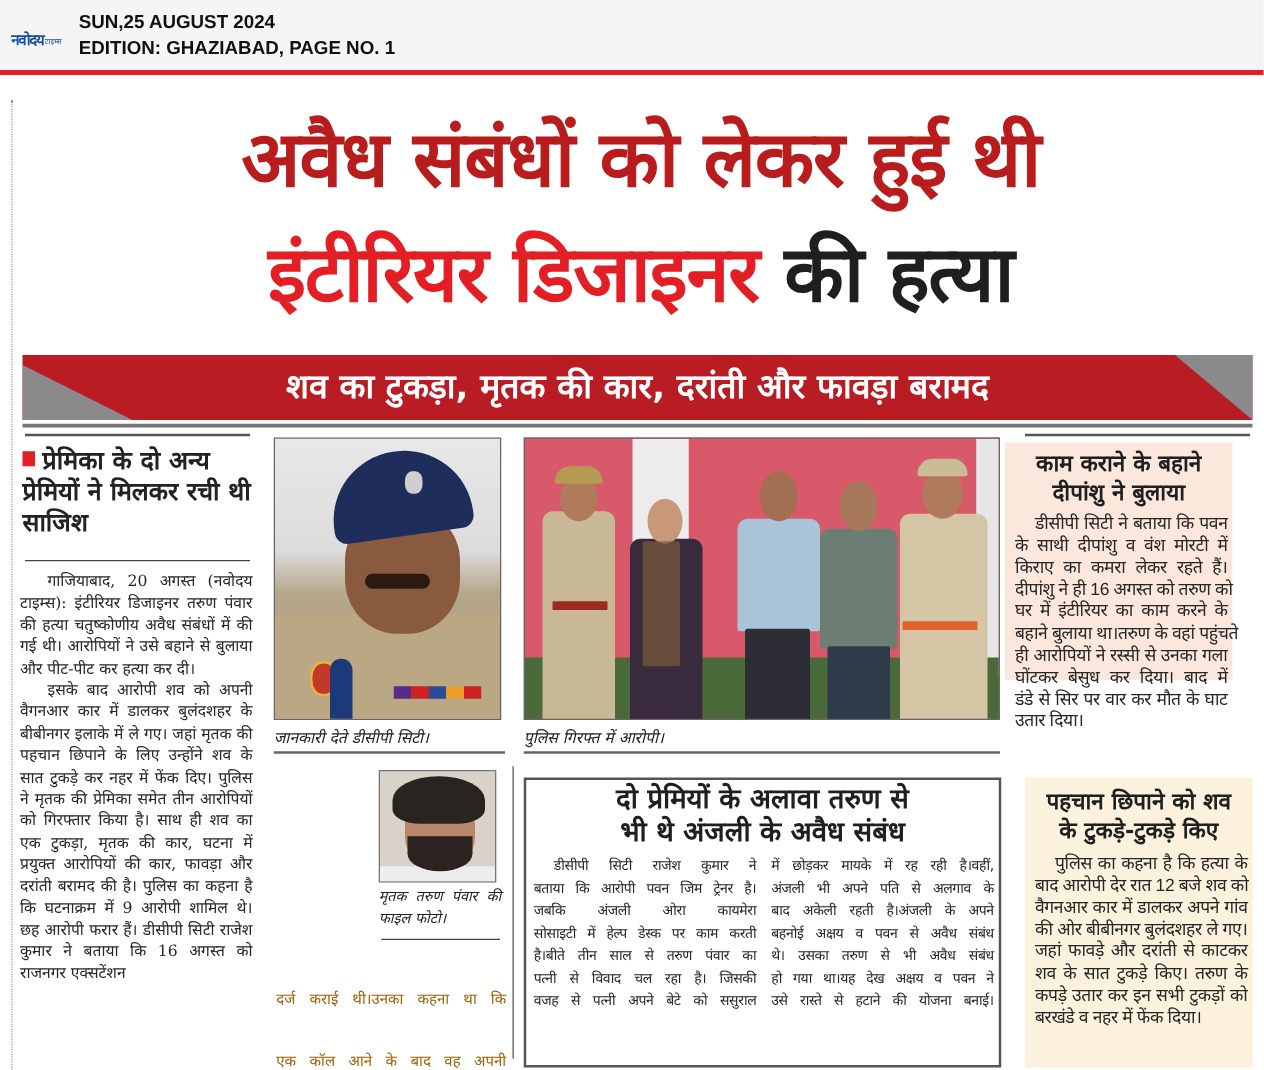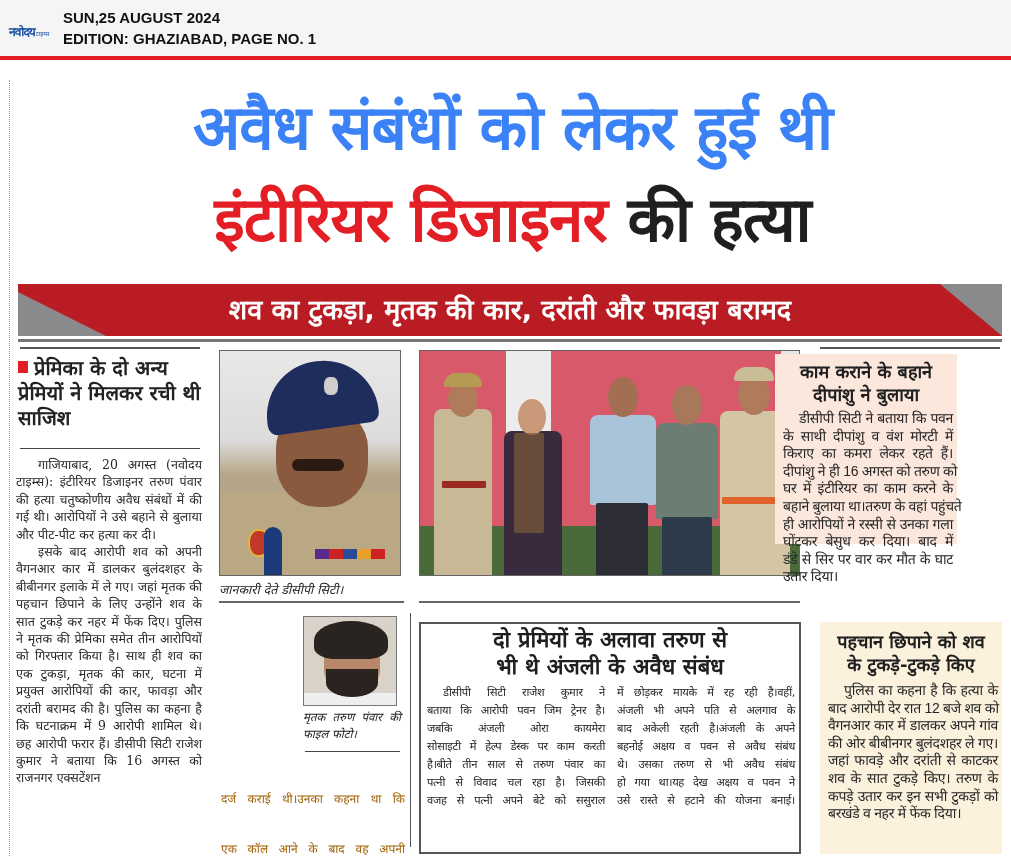--- a/index.html
+++ b/index.html
@@ -11,21 +11,21 @@
   .logo { position: absolute; left: 9px; top: 20px; width: 44px; height: 18px; display: flex; align-items: flex-end; }
   .logo .main { color: #1a4fa3; font-weight: bold; font-size: 12px; line-height: 12px; letter-spacing: -1px; font-family: "DejaVu Sans", sans-serif; }
   .logo .sub { color: #1a4fa3; font-size: 6px; line-height: 8px; margin-left: 1px; }
   .date-line { position: absolute; left: 63px; top: 9px; font-family: "Liberation Sans", sans-serif; font-weight: bold; font-size: 15px; color: #111; }
   .edition-line { position: absolute; left: 63px; top: 30px; font-family: "Liberation Sans", sans-serif; font-weight: bold; font-size: 15px; color: #111; }
 
   
   .page { position: absolute; left: 0; top: 64px; width: 1011px; height: 792px; background: #fff; }
   .left-rule { position: absolute; left: 9px; top: 16px; width: 1px; height: 776px; border-left: 1px dotted #9a9a9a; }
 
-  .headline1 { position: absolute; left: 20px; top: 24px; width: 985px; text-align: center; font-family: "DejaVu Sans", sans-serif; font-weight: bold; font-size: 62px; line-height: 80px; color: #3b82f6; letter-spacing: -1px; }
+  .headline1 { position: absolute; left: 20px; top: 24px; width: 985px; text-align: center; font-family: "DejaVu Sans", sans-serif; font-weight: bold; font-size: 62px; line-height: 80px; color: #b91c1c; letter-spacing: -1px; }
   .headline2 { position: absolute; left: 20px; top: 116px; width: 985px; text-align: center; font-family: "DejaVu Sans", sans-serif; font-weight: bold; font-size: 62px; line-height: 80px; letter-spacing: -1px; }
   .headline2 .red { color: #e31e24; }
   .headline2 .black { color: #1f1f1f; }
 
   .banner { position: absolute; left: 18px; top: 220px; width: 984px; height: 52px; background: #b91c22; overflow: hidden; }
   .banner .tri-left { position: absolute; left: 0; top: 8px; width: 0; height: 0; border-left: 88px solid #8a8a8d; border-top: 44px solid transparent; }
   .banner .tri-right { position: absolute; right: 0; top: 0; width: 0; height: 0; border-right: 62px solid #8a8a8d; border-bottom: 52px solid transparent; }
   .banner-text { position: absolute; left: 0; top: 0; width: 984px; height: 52px; text-align: center; color: #ffffff; font-weight: bold; font-size: 27px; line-height: 52px; font-family: "DejaVu Sans", sans-serif; }
   .banner-rule { position: absolute; left: 18px; top: 275px; width: 984px; height: 3px; background: #777; }
   .col1-top-rule { position: absolute; left: 20px; top: 283px; width: 180px; height: 2px; background: #555; }
@@ -78,21 +78,21 @@
   
   .box { position: absolute; left: 419px; top: 558px; width: 382px; height: 232px; border: 2px solid #555; background: #fff; }
   .box-head { position: absolute; left: 0; top: 2px; width: 378px; text-align: center; font-weight: bold; font-size: 22px; line-height: 27px; color: #1f1f1f; }
   .box-col { position: absolute; top: 60px; width: 178px; }
   .box-col.l { left: 6px; }
   .box-col.r { left: 196px; }
   .box-col .tl { font-family: "DejaVu Sans", sans-serif; font-size: 11.2px; line-height: 18px; color: #262626; text-align: justify; text-align-last: justify; white-space: nowrap; letter-spacing: -0.3px; }
 
   
   .right-top-rule { position: absolute; left: 820px; top: 283px; width: 180px; height: 2px; background: #555; }
-  .rbox1 { position: absolute; left: 775px; top: 290px; width: 182px; height: 190px; background: #fbe7dc; }
+  .rbox1 { position: absolute; left: 804px; top: 290px; width: 182px; height: 190px; background: #fbe7dc; }
   .rbox2 { position: absolute; left: 820px; top: 558px; width: 182px; height: 232px; background: #fbf1dd; }
   .rhead { position: absolute; left: 0; width: 182px; text-align: center; font-weight: bold; font-size: 18px; line-height: 23px; color: #1f1f1f; }
   .rbody { position: absolute; left: 8px; width: 170px; }
   .rbody .tl { font-family: Liberation Sans, sans-serif; font-size: 14px; line-height: 17.6px; color: #262626; text-align: justify; text-align-last: justify; white-space: nowrap; letter-spacing: -0.3px; }
   .rbody .tl.last, .box-col .tl.last { text-align-last: left; }
   .rbody .tl.indent, .box-col .tl.indent { padding-left: 16px; }
 </style>
 </head>
 <body>
 
@@ -164,20 +164,21 @@
 
     <div class="person" style="left:236px;top:72px;width:62px;height:96px;background:#6c7d74;"></div>
     <div class="person" style="left:242px;top:166px;width:50px;height:60px;background:#2d3b4a;border-radius:2px;"></div>
     <div class="head" style="left:252px;top:34px;width:30px;height:40px;background:#a8785a;"></div>
 
     <div class="person" style="left:300px;top:60px;width:70px;height:166px;background:#d4c5a5;"></div>
     <div class="head" style="left:318px;top:24px;width:32px;height:40px;"></div>
     <div class="person" style="left:314px;top:16px;width:40px;height:14px;background:#c9bd95;border-radius:12px 12px 2px 2px;"></div>
     <div class="person" style="left:302px;top:146px;width:60px;height:7px;background:#e0622a;border-radius:1px;"></div>
   </div>
+  <div class="cap2">पुलिस गिरफ्त में आरोपी।</div>
   <div class="cap2-rule"></div>
 
   <div class="photo3">
     <div class="shirt"></div>
     <div class="face"></div>
     <div class="hair"></div>
     <div class="beard"></div>
   </div>
   <div class="cap3">मृतक तरुण पंवार की फाइल फोटो।</div>
   <div class="cap3-rule"></div>

